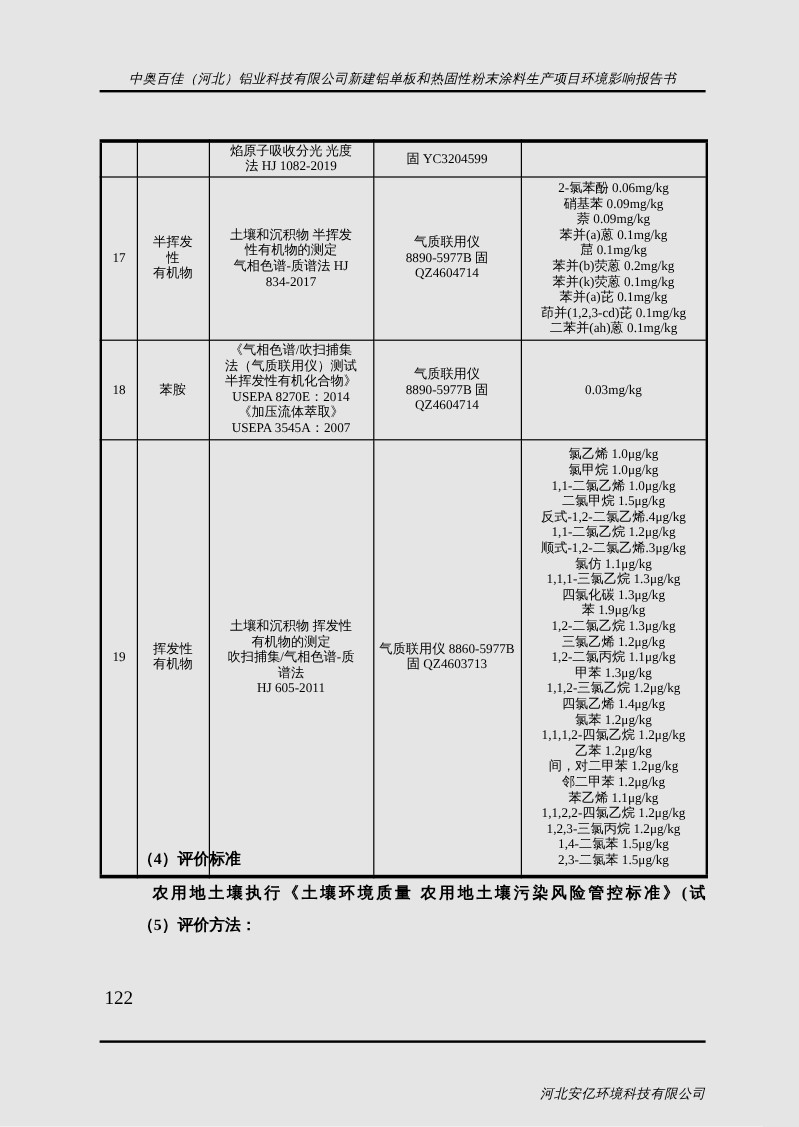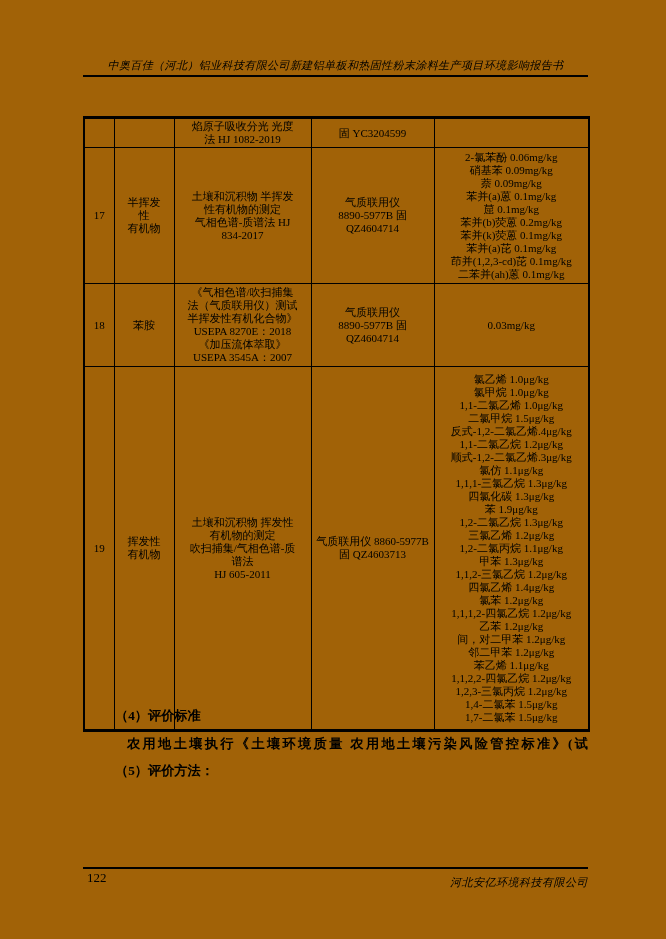--- a/index.html
+++ b/index.html
@@ -5,21 +5,21 @@
   * { margin: 0; padding: 0; box-sizing: border-box; }
   html, body { background: #ffffff; }
   body {
     font-family: "Liberation Serif", "DejaVu Serif", serif;
     color: #000;
   }
   .page {
     position: relative;
     width: 666px;
     height: 939px;
-    background: #a16207;
+    background: #e5e5e5;
     overflow: hidden;
   }
   
   .doc-title {
     position: absolute;
     top: 58px;
     left: 83px;
     width: 505px;
     text-align: center;
     font-size: 11px;
@@ -82,27 +82,27 @@
   .footer-rule {
     position: absolute;
     top: 867px;
     left: 83px;
     width: 505px;
     height: 0;
     border-top: 2px solid #000;
   }
   .footer-page-number {
     position: absolute;
-    top: 870px;
+    top: 824px;
     left: 87px;
-    font-size: 13px;
+    font-size: 16px;
   }
   .footer-company {
     position: absolute;
-    top: 875px;
+    top: 904px;
     right: 78px;
     font-size: 11px;
     font-style: italic;
     letter-spacing: 0.5px;
   }
 </style>
 </head>
 <body>
 
 <div class="page">
@@ -171,21 +171,21 @@
           <td>
             <div>18</div>
           </td>
           <td>
             <div>苯胺</div>
           </td>
           <td>
             <div>《气相色谱/吹扫捕集</div>
             <div>法（气质联用仪）测试</div>
             <div>半挥发性有机化合物》</div>
-            <div>USEPA 8270E：2018</div>
+            <div>USEPA 8270E：2014</div>
             <div>《加压流体萃取》</div>
             <div>USEPA 3545A：2007</div>
           </td>
           <td>
             <div>气质联用仪</div>
             <div>8890-5977B 固</div>
             <div>QZ4604714</div>
           </td>
           <td>
             <div>0.03mg/kg</div>
@@ -230,21 +230,21 @@
             <div>四氯乙烯 1.4μg/kg</div>
             <div>氯苯 1.2μg/kg</div>
             <div>1,1,1,2-四氯乙烷 1.2μg/kg</div>
             <div>乙苯 1.2μg/kg</div>
             <div>间，对二甲苯 1.2μg/kg</div>
             <div>邻二甲苯 1.2μg/kg</div>
             <div>苯乙烯 1.1μg/kg</div>
             <div>1,1,2,2-四氯乙烷 1.2μg/kg</div>
             <div>1,2,3-三氯丙烷 1.2μg/kg</div>
             <div>1,4-二氯苯 1.5μg/kg</div>
-            <div>1,7-二氯苯 1.5μg/kg</div>
+            <div>2,3-二氯苯 1.5μg/kg</div>
           </td>
         </tr>
       </tbody>
   </table>
 
   <div class="body-text" id="paragraphs">
       <div class="pline indent">（4）评价标准</div>
       <div class="pline indent jline">农用地土壤执行《土壤环境质量 农用地土壤污染风险管控标准》(试</div>
       <div class="pline indent">（5）评价方法：</div>
     </div>

